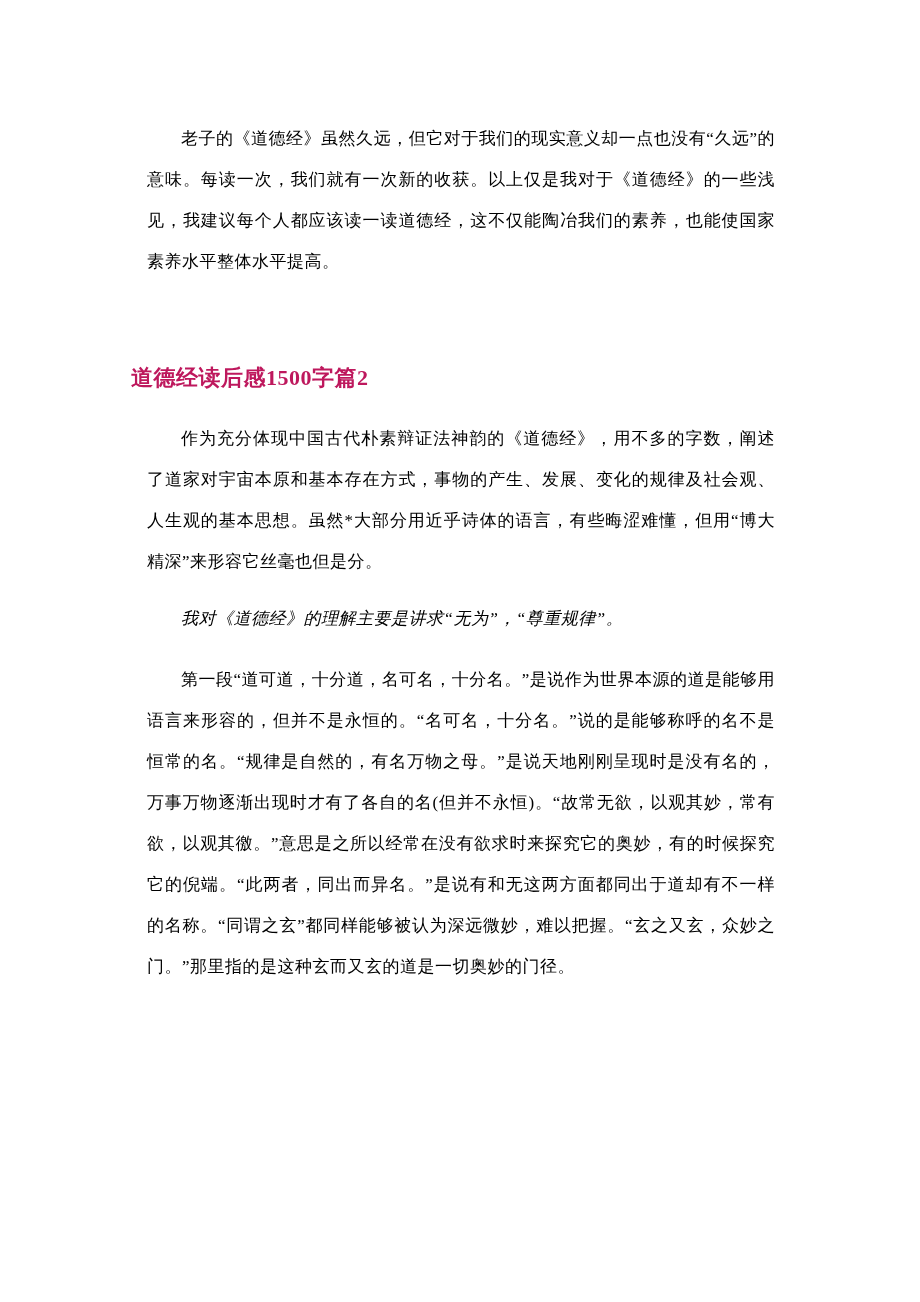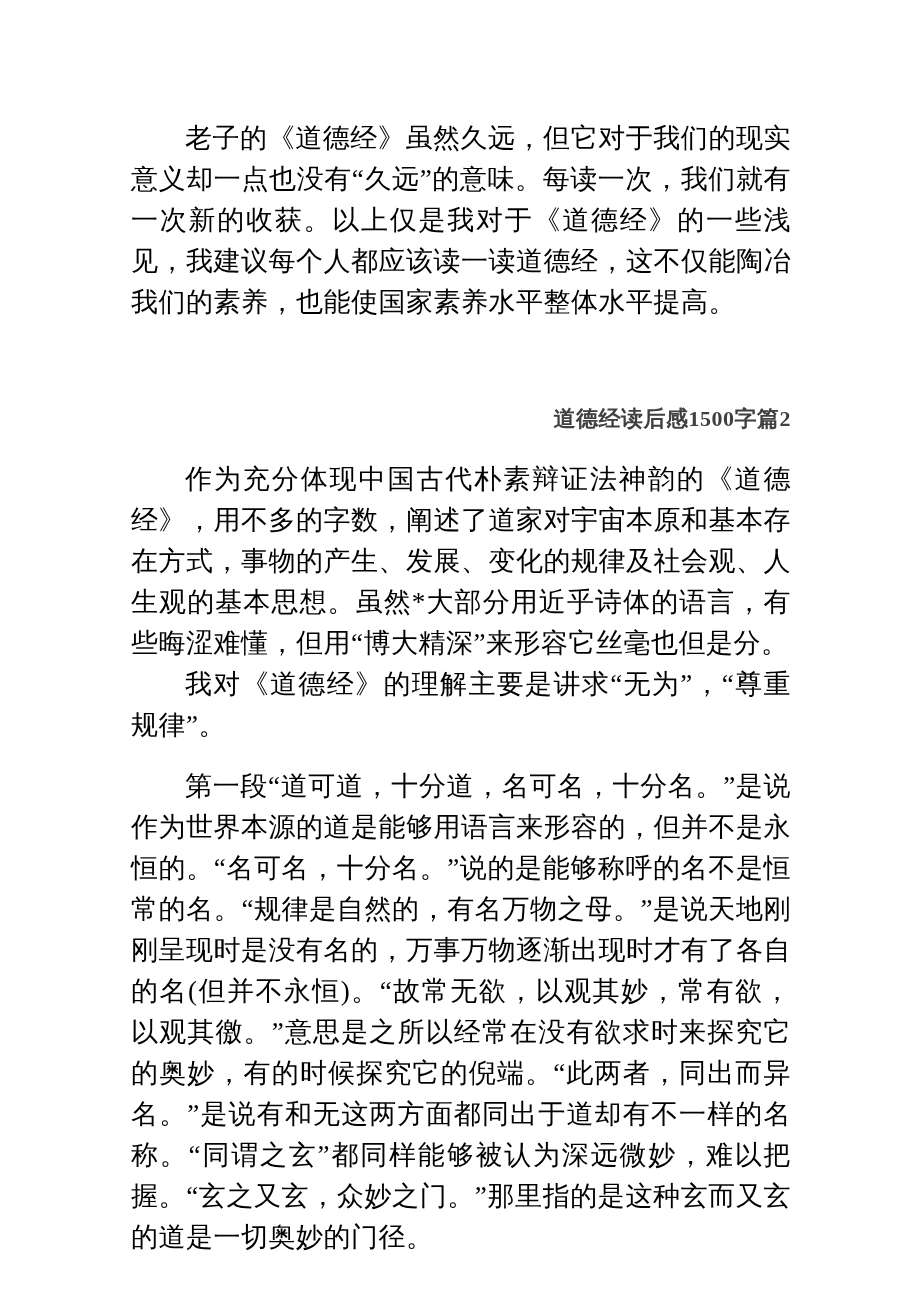--- a/index.html
+++ b/index.html
@@ -15,40 +15,39 @@
     overflow: hidden;
   }
   .doc-page {
     box-sizing: border-box;
     width: 920px;
     height: 1302px;
     padding: 0 129px 0 131px;
     background: #ffffff;
   }
   .body-para {
-    font-size: 27px;
+    font-size: 17px;
     line-height: 41px;
     text-align: justify;
     text-indent: 2em;
-    margin: 0;
+    margin: 16px;
     letter-spacing: 0.5px;
   }
   .para-intro     { margin-top: 118px; }
   .section-heading {
-    color: #404040;
+    color: #be185d;
     font-size: 22px;
     font-weight: 700;
     line-height: 36px;
     margin: 78px 0 2px 0;
     text-indent: 0;
     letter-spacing: 0.5px;
-    text-align: right;
   }
   .para-after-heading { margin-top: 22px; }
-  .para-understanding { margin-top: 0; }
+  .para-understanding { margin-top: 0; font-style: italic; }
   .para-first-section { margin-top: 20px; }
   .para-conclusion    { margin-top: 0; }
 </style>
 </head>
 <body>
 
 <div class="doc-page">
 
   <p class="body-para para-intro">老子的《道德经》虽然久远，但它对于我们的现实意义却一点也没有“久远”的意味。每读一次，我们就有一次新的收获。以上仅是我对于《道德经》的一些浅见，我建议每个人都应该读一读道德经，这不仅能陶冶我们的素养，也能使国家素养水平整体水平提高。</p>
 

